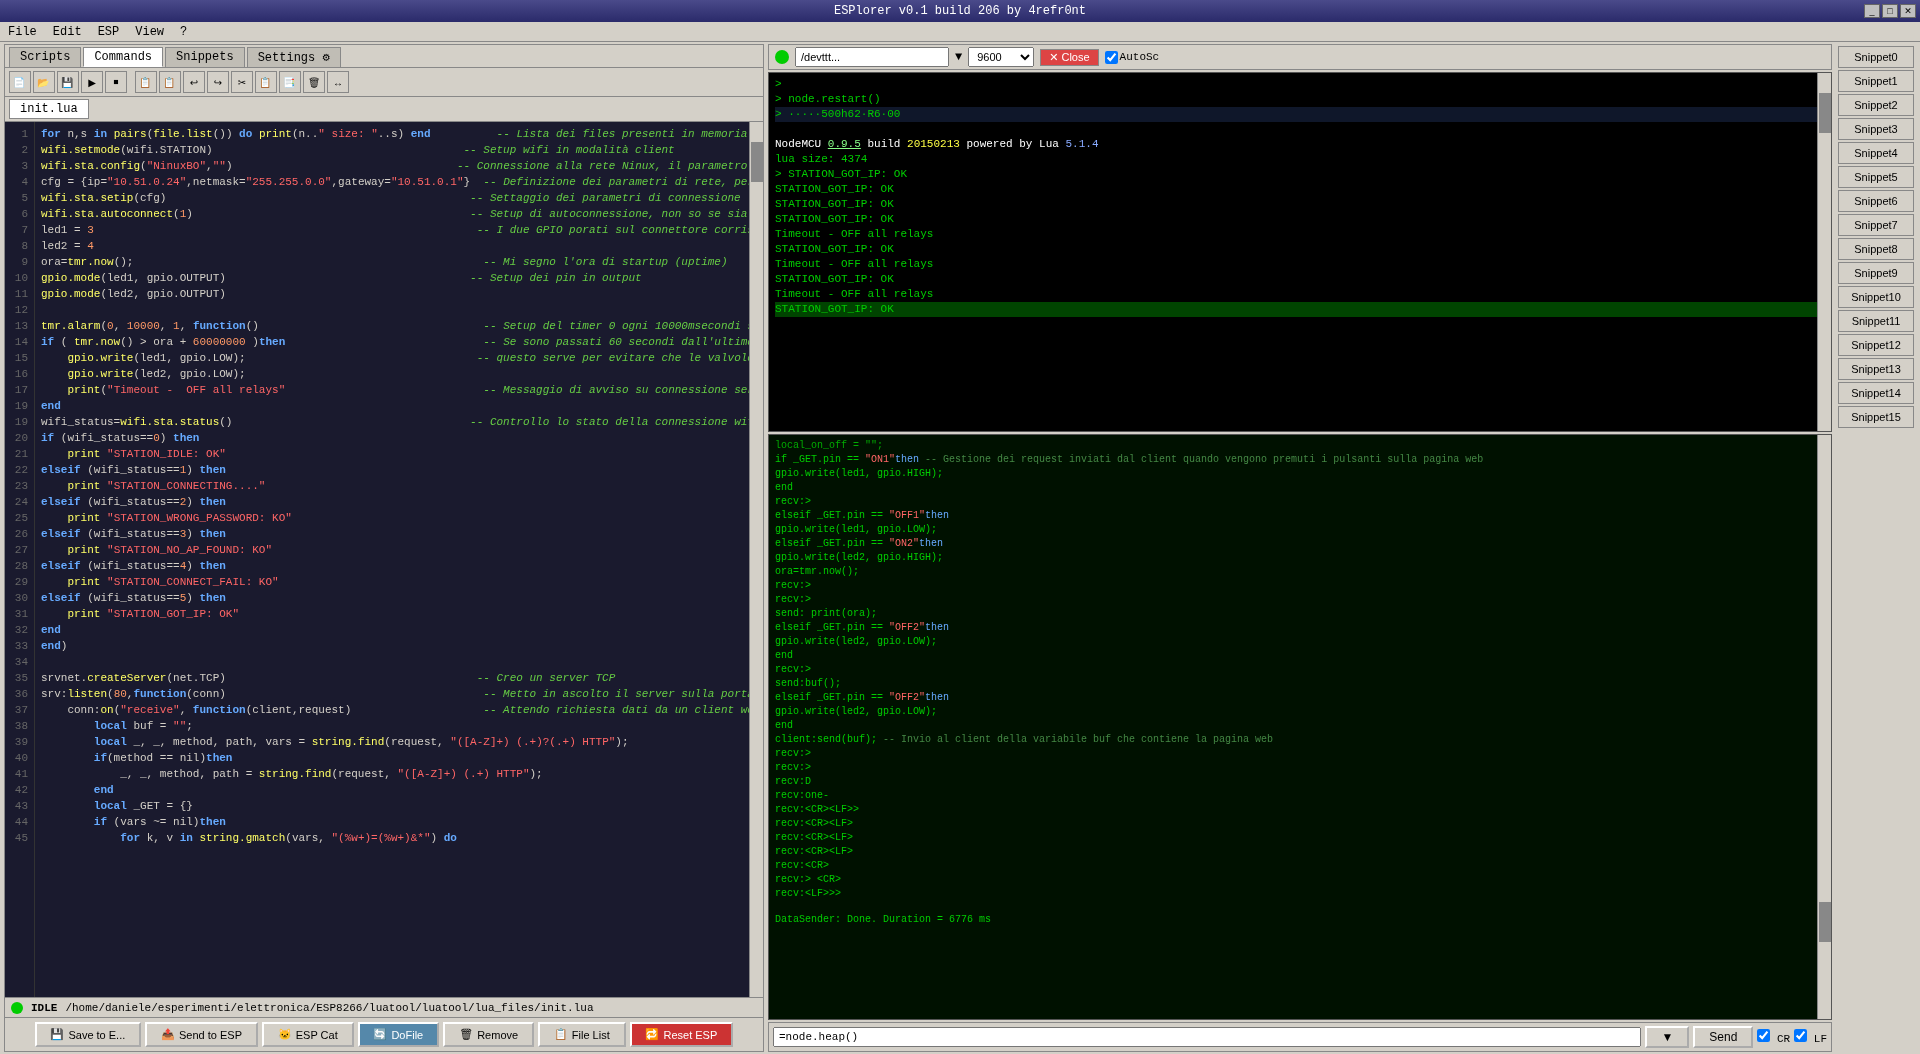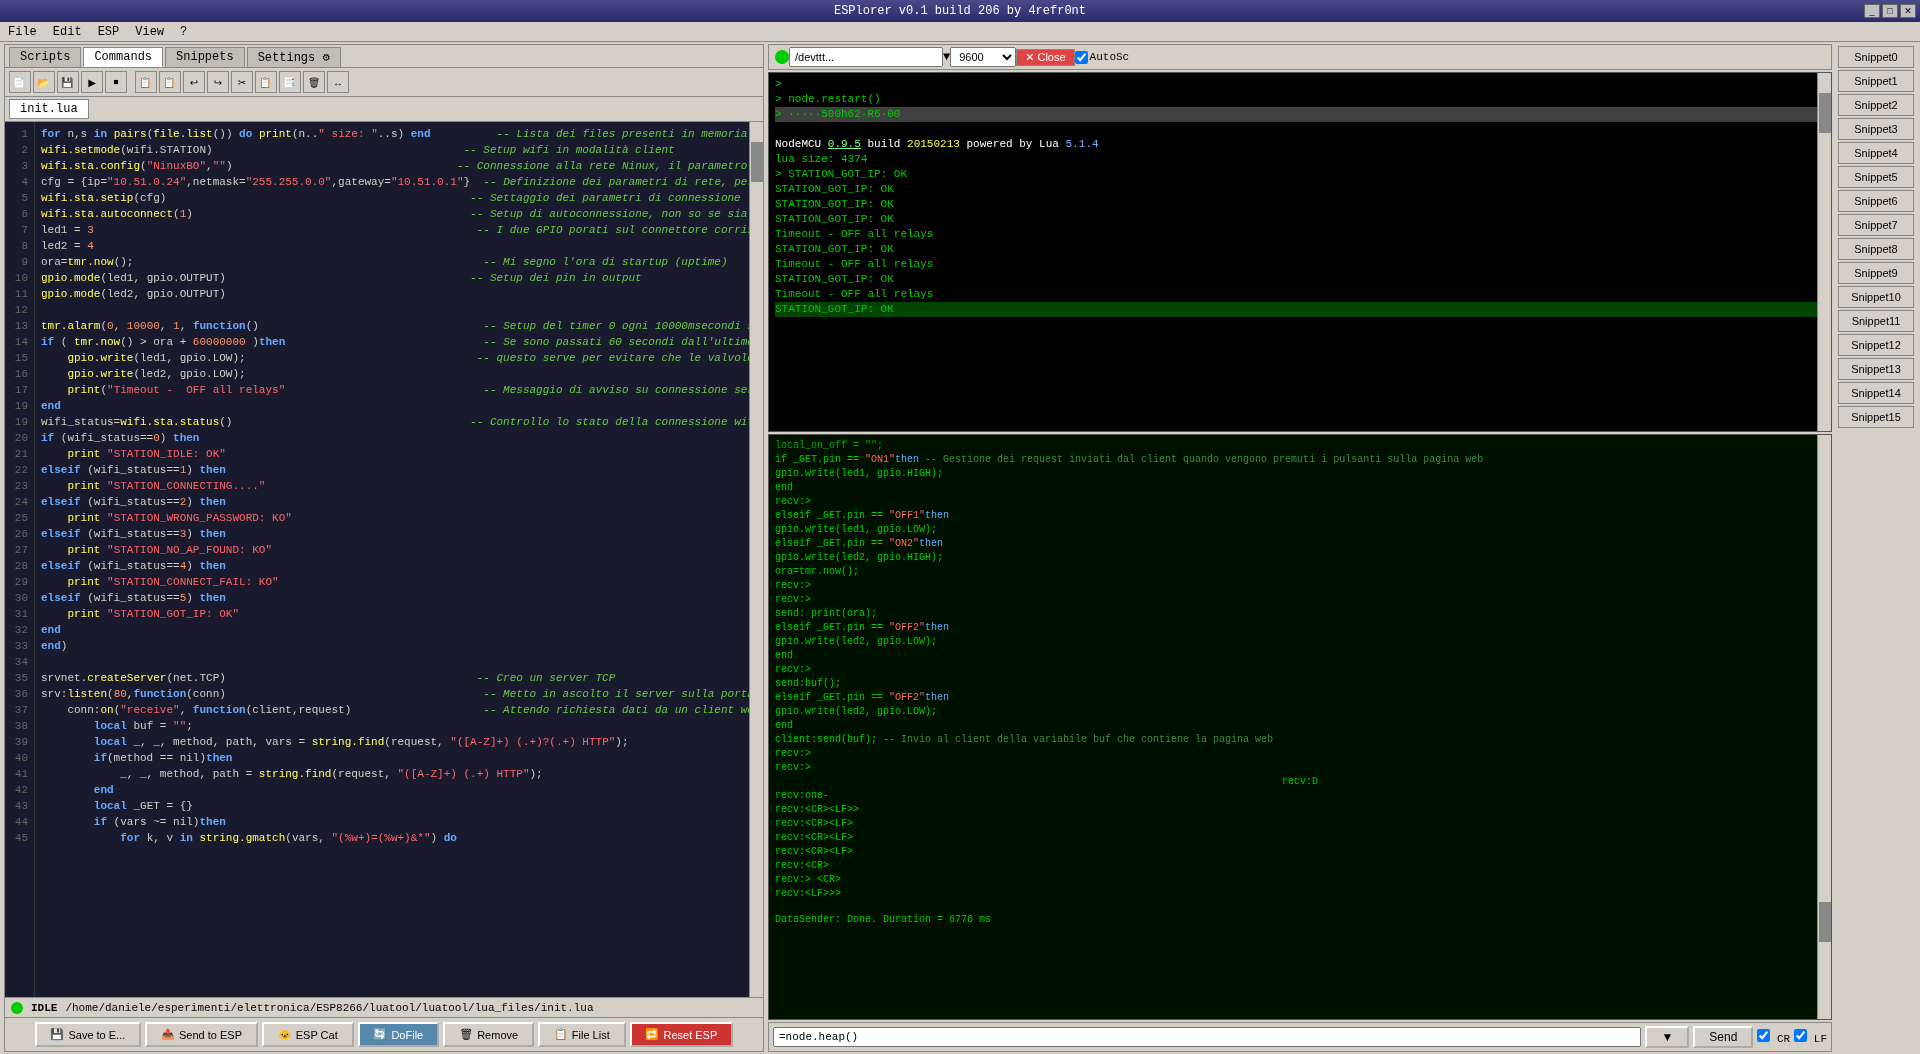--- a/index.html
+++ b/index.html
@@ -254,20 +254,21 @@
       height: 360px;
       overflow: hidden;
       border: 1px solid #555;
       position: relative;
     }
 
     
     .conn-bar {
       display: flex;
       align-items: center;
+      gap: 6px;
       padding: 2px 6px;
       background: #d4d0c8;
       border: 1px solid #888;
       height: 26px;
     }
     .conn-led { width: 14px; height: 14px; border-radius: 50%; background: #00cc00; }
     .conn-select {
       font-size: 11px;
       padding: 1px 4px;
       height: 20px;
@@ -559,21 +560,21 @@
         <button class="conn-btn red">✕ Close</button>
         <label class="conn-check">
           <input type="checkbox" checked="" style="">
           <span>AutoSc</span>
         </label>
       </div>
 
       <div class="terminal-top">
         <div style="color:#00cc00;">&gt;</div>
         <div style="color:#00cc00;">&gt; node.restart()</div>
-        <div style="color:#00cc00;background:#404040;">&gt; ·····500h62·R6·00</div>
+        <div style="color:#00cc00;background:#0f172a;">&gt; ·····500h62·R6·00</div>
         <div>&nbsp;</div>
         <div style="color:#ffffff;">NodeMCU <span style="color:#88ff88;text-decoration:underline;">0.9.5</span> build <span style="color:#ffff44;">20150213</span>  powered by Lua <span style="color:#88aaff;">5.1.4</span></div>
         <div style="color:#00cc00;">lua size: 4374</div>
         <div style="color:#00cc00;">&gt; STATION_GOT_IP: OK</div>
         <div style="color:#00cc00;">STATION_GOT_IP:  OK</div>
         <div style="color:#00cc00;">STATION_GOT_IP:  OK</div>
         <div style="color:#00cc00;">STATION_GOT_IP:  OK</div>
         <div style="color:#00cc00;">Timeout -  OFF all relays</div>
         <div style="color:#00cc00;">STATION_GOT_IP:  OK</div>
         <div style="color:#00cc00;">Timeout -  OFF all relays</div>
@@ -603,21 +604,21 @@
         <div style="color:#00cc00;">        gpio.write(led2, gpio.LOW);</div>
         <div style="color:#00cc00;">    end</div>
         <div style="color:#00cc00;">recv:&gt;</div>
         <div style="color:#00cc00;">send:buf();</div>
         <div><span style="color:#00cc00;">    elseif _GET.pin == </span><span style="color:#ff6666;">"OFF2"</span><span style="color:#66aaff;">then</span></div>
         <div style="color:#00cc00;">        gpio.write(led2, gpio.LOW);</div>
         <div style="color:#00cc00;">        end</div>
         <div><span style="color:#00cc00;">    client:send(buf);        </span><span style="color:#448844;">-- Invio al client della variabile buf che contiene la pagina web</span></div>
         <div style="color:#00cc00;">recv:&gt;</div>
         <div style="color:#00cc00;">recv:&gt;</div>
-        <div style="color:#00cc00;text-align:center;">recv:D</div>
+        <div style="color:#00cc00;">recv:D</div>
         <div style="color:#00cc00;">recv:one-</div>
         <div style="color:#00cc00;">recv:&lt;CR&gt;&lt;LF&gt;&gt;</div>
         <div style="color:#00cc00;">recv:&lt;CR&gt;&lt;LF&gt;</div>
         <div style="color:#00cc00;">recv:&lt;CR&gt;&lt;LF&gt;</div>
         <div style="color:#00cc00;">recv:&lt;CR&gt;&lt;LF&gt;</div>
         <div style="color:#00cc00;">recv:&lt;CR&gt;</div>
         <div style="color:#00cc00;">recv:&gt; &lt;CR&gt;</div>
         <div style="color:#00cc00;">recv:&lt;LF&gt;&gt;&gt;</div>
         <div style="color:#00cc00;margin-top:12px;">DataSender: Done. Duration = 6776 ms</div>
         <div class="scrollbar-v" style="position:absolute;right:0;top:0;bottom:0;">

